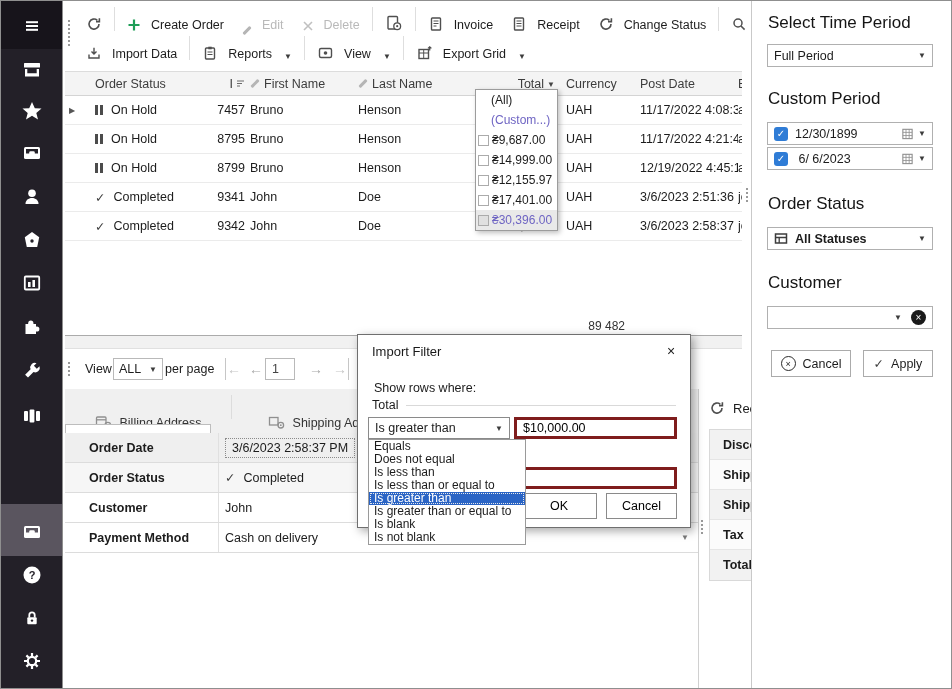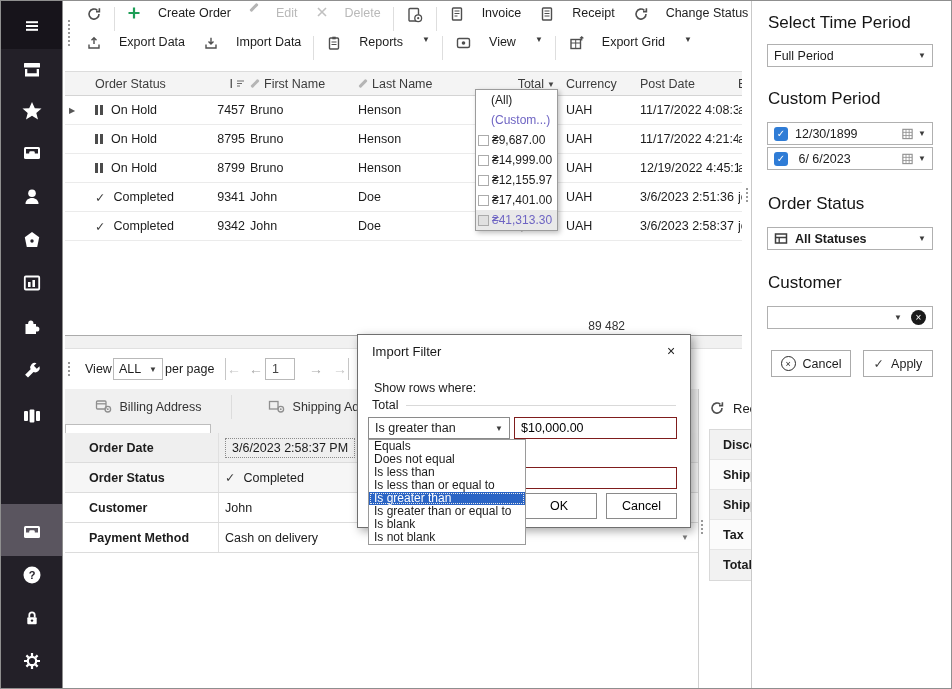--- a/index.html
+++ b/index.html
@@ -9,21 +9,21 @@
   .abs { position:absolute; }
 
   
   .sidebar { position:absolute; left:0; top:0; width:62px; height:100%; background:#232028; border-right:1px solid #8f8f8f; }
   .sb-top { position:absolute; left:0; top:0; width:100%; height:48px; background:#17141b; }
   .sb-ic { position:absolute; left:19px; width:24px; height:24px; display:flex; align-items:center; justify-content:center; cursor:pointer; }
   .sb-active-bg { position:absolute; left:0; width:100%; height:52px; background:#5a555f; }
 
   
   .tbrow { position:absolute; left:76px; height:28px; display:flex; align-items:center; }
-  .tbtn { display:flex; align-items:flex-start; gap:17px; padding:0 9px; height:26px; color:#1d1d1d; cursor:pointer; white-space:nowrap; }
+  .tbtn { display:flex; align-items:flex-end; gap:10px; padding:0 9px; height:26px; color:#1d1d1d; cursor:pointer; white-space:nowrap; }
   .tbtn.dis { color:#b9b9b9; cursor:default; }
   .vsep { width:1px; height:24px; background:#dedede; margin:0 3px; }
   .caret { font-size:8px; color:#3c3c3c; margin-left:2px; }
   .grip { width:4px; background-image:radial-gradient(circle,#9a9a9a 1px,transparent 1.3px); background-size:4px 4px; }
 
   
   .grid { position:absolute; left:64px; top:70px; width:677px; }
   .ghead { display:flex; height:25px; background:#f4f4f4; border-top:1px solid #dcdcdc; border-bottom:1px solid #d4d4d4; align-items:center; color:#3c3c3c; }
   .grow { display:flex; height:29px; align-items:center; border-bottom:1px solid #ebebeb; background:#fff; }
   .c-ind { width:14px; text-align:center; font-size:8px; color:#555; }
@@ -59,21 +59,21 @@
   .pgitem { position:absolute; top:9px; height:22px; display:flex; align-items:center; }
   .pgsel { border:1px solid #b9b9b9; width:50px; padding:0 5px; justify-content:space-between; cursor:pointer; }
   .pginput { position:absolute; top:9px; width:30px; height:22px; border:1px solid #b9b9b9; font:inherit; padding-left:6px; color:#444; }
   .pgarrow { color:#a8a8a8; font-size:14px; cursor:default; }
   .pgarrow.lite { color:#c6c6c6; }
   .pgbar { border-left:1.5px solid #c6c6c6; padding-left:1px; }
   .pgbar2 { border-right:1.5px solid #c6c6c6; padding-right:1px; }
 
   
   .tabstrip { position:absolute; left:64px; top:388px; width:633px; height:70px; background:#f0f0f0; }
-  .tabA { position:absolute; top:0; height:35px; display:flex; align-items:center; justify-content:center; gap:8px; color:#333; cursor:pointer; }
+  .tabA { position:absolute; top:16px; height:35px; display:flex; align-items:center; justify-content:center; gap:8px; color:#333; cursor:pointer; }
   .tabB { position:absolute; top:35px; height:35px; display:flex; align-items:center; justify-content:center; gap:8px; color:#333; cursor:pointer; }
   .tabB.active { background:#fff; border:1px solid #bdbdbd; border-bottom:none; }
   .tabdiv { position:absolute; width:1px; background:#dcdcdc; }
 
   .form { position:absolute; left:64px; top:432px; width:633px; }
   .frow { position:relative; display:flex; height:30px; align-items:center; border-bottom:1px solid #dcdcdc; }
   .flabel { width:154px; padding-left:24px; font-weight:600; color:#1c1c1c; align-self:stretch; display:flex; align-items:center; border-right:1px solid #e0e0e0; }
   .fvalue { flex:1; align-self:stretch; display:flex; align-items:center; padding-left:6px; position:relative; }
   .frow.g1 { background:#efefef; }
   .frow.g2 { background:#f6f6f6; }
@@ -100,21 +100,21 @@
   .rbtn { position:absolute; height:27px; border:1px solid #ababab; background:#fff; display:flex; align-items:center; justify-content:center; gap:7px; cursor:pointer; }
 
   
   .dialog { position:absolute; left:356px; top:333px; width:334px; height:194px; background:#fff; border:1px solid #6f6f6f; box-shadow:3px 3px 9px rgba(0,0,0,.35); z-index:40; }
   .dlg-title { position:absolute; left:14px; top:9px; font-size:13px; color:#1a1a1a; }
   .dlg-close { position:absolute; right:8px; top:6px; width:22px; height:20px; display:flex; align-items:center; justify-content:center; font-size:14px; color:#222; cursor:pointer; }
   .dlg-sub { position:absolute; left:16px; top:46px; }
   .dlg-field { position:absolute; left:14px; top:63px; right:14px; display:flex; align-items:center; gap:8px; }
   .dlg-field .line { flex:1; border-top:1px solid #d9d9d9; }
   .dlg-combo { position:absolute; left:10px; top:82px; width:142px; height:22px; border:1px solid #8a8a8a; display:flex; align-items:center; padding:0 6px; cursor:pointer; }
-  .dlg-input { position:absolute; left:156px; width:163px; height:22px; border:1px solid #7f1d1d; font:inherit; padding:0 6px; }
+  .dlg-input { position:absolute; left:156px; width:163px; height:22px; border:3px solid #7f1d1d; font:inherit; padding:0 6px; }
   .dlg-list { position:absolute; left:10px; top:104px; width:158px; background:#fff; border:1px solid #9a9a9a; z-index:45; font-size:12px; }
   .dlg-opt { height:13px; line-height:13px; padding-left:5px; white-space:nowrap; cursor:pointer; }
   .dlg-opt.sel { background:#2a64c5; color:#fff; outline:1px dotted #e8e8e8; outline-offset:-2px; }
   .dlg-btn { position:absolute; top:158px; height:26px; border:1px solid #8a8a8a; background:#fff; display:flex; align-items:center; justify-content:center; font:inherit; cursor:pointer; }
 
   svg { display:block; }
 </style>
 </head>
 <body>
 
@@ -287,27 +287,20 @@
     <div class="tbtn">
       <svg width="16" height="16" viewBox="0 0 16 16">
           <circle cx="7" cy="7" r="4" fill="none" stroke="#4f4f4f" stroke-width="1.5"></circle>
           <path d="M10 10l3.6 3.6" stroke="#4f4f4f" stroke-width="1.5"></path>
         </svg>
       <span>Search</span>
     </div>
   </div>
 
   <div class="tbrow" style="top:33px">
-    <div class="tbtn">
-      <svg width="16" height="16" viewBox="0 0 16 16">
-          <path d="M3 9.5v3.5h10V9.5" fill="none" stroke="#4f4f4f" stroke-width="1.4"></path>
-          <path d="M8 2.8V9M5.5 5.2L8 2.7l2.5 2.5" fill="none" stroke="#4f4f4f" stroke-width="1.4"></path>
-        </svg>
-      <span>Export Data</span>
-    </div>
     <div class="tbtn">
       <svg width="16" height="16" viewBox="0 0 16 16">
           <path d="M3 9.5v3.5h10V9.5" fill="none" stroke="#4f4f4f" stroke-width="1.4"></path>
           <path d="M8 2.8v6M5.5 6.4L8 8.9l2.5-2.5" fill="none" stroke="#4f4f4f" stroke-width="1.4"></path>
         </svg>
       <span>Import Data</span>
     </div>
     <div class="vsep"></div>
     <div class="tbtn">
       <svg width="16" height="16" viewBox="0 0 16 16">
@@ -473,21 +466,21 @@
     <div class="fitem cb">
         <span class="fcb"></span>
         <span>₴12,155.97</span>
       </div>
     <div class="fitem cb">
         <span class="fcb"></span>
         <span>₴17,401.00</span>
       </div>
     <div class="fitem cb sel">
         <span class="fcb"></span>
-        <span>₴41,313.30</span>
+        <span>₴30,396.00</span>
       </div>
   </div>
 
   <div class="pager">
     <div class="grip abs" style="left:2px;top:12px;height:16px"></div>
     <div class="pgitem" style="left:20px">View</div>
     <div class="pgitem pgsel" style="left:48px">
       <span>ALL</span>
       <span class="caret">▼</span>
     </div>

